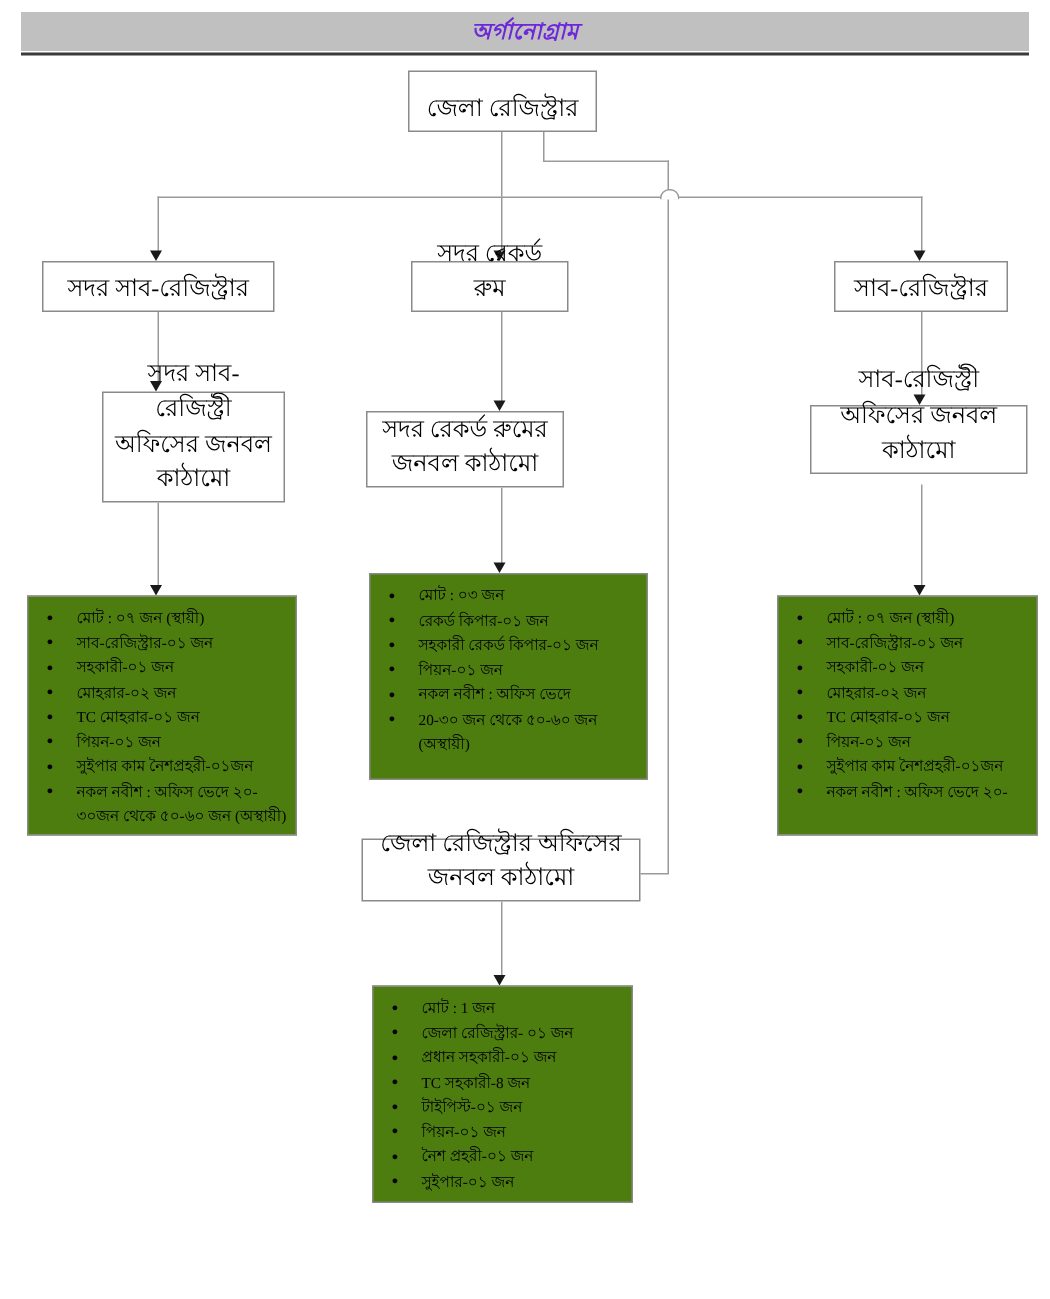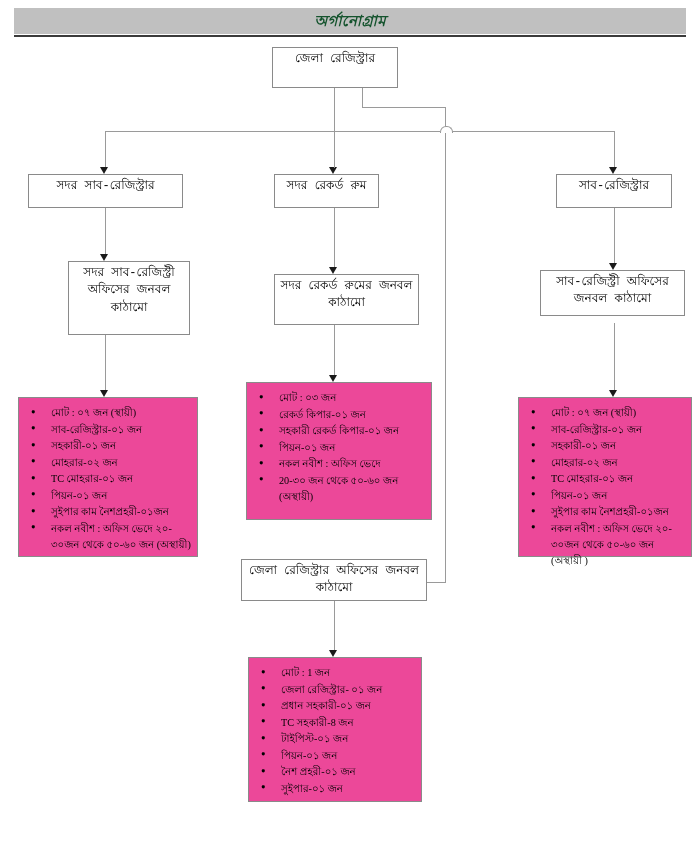--- a/index.html
+++ b/index.html
@@ -27,54 +27,53 @@
     background: #c0c0c0;
     display: flex;
     align-items: center;
     justify-content: center;
   }
   #title-band .title-text {
     font-style: italic;
     font-weight: bold;
     font-size: 15px;
     letter-spacing: 0.2px;
-    color: #14532d;
+    color: #6d28d9;
   }
   #title-rule {
     position: absolute;
     left: 14px;
     top: 35px;
     width: 672px;
     height: 2px;
     background: #3a3a3a;
   }
 
   
   .node {
     position: absolute;
     box-sizing: border-box;
     border: 1px solid #8a8a8a;
     background: #ffffff;
     display: flex;
-    align-items: flex-start;
+    align-items: flex-end;
     justify-content: center;
     text-align: center;
-    font-size: 12px;
+    font-size: 16px;
     line-height: 1.45;
     padding: 3px 5px;
-    font-family: Liberation Mono, monospace;
   }
   .node .node-text { display: block; }
 
   
   .listbox {
     position: absolute;
     box-sizing: border-box;
     border: 1px solid #8a8a8a;
-    background: #ec4899;
+    background: #4d7c0f;
     padding: 7px 6px 8px 6px;
   }
   .listbox ul {
     margin: 0;
     padding: 0 0 0 26px;
     list-style: none;
   }
   .listbox li {
     position: relative;
     font-size: 10.2px;
@@ -197,21 +196,21 @@
 </div>
 
 <div class="node" style="left:556px; top:174px; width:116px; height:34px;">
   <span class="node-text">সাব-রেজিস্ট্রার</span>
 </div>
 
 <div class="node" style="left:44px; top:261px; width:122px; height:74px;margin-left:24px;">
   <span class="node-text">সদর সাব-রেজিস্ট্রী অফিসের জনবল কাঠামো</span>
 </div>
 
-<div class="node" style="left:274px; top:274px; width:145px; height:51px;">
+<div class="node" style="left:244px; top:274px; width:132px; height:51px;">
   <span class="node-text">সদর রেকর্ড রুমের জনবল কাঠামো</span>
 </div>
 
 <div class="node" style="left:540px; top:270px; width:145px; height:46px;">
   <span class="node-text">সাব-রেজিস্ট্রী অফিসের জনবল কাঠামো</span>
 </div>
 
 <div class="node" style="left:241px; top:559px; width:186px; height:42px;">
   <span class="node-text">জেলা রেজিস্ট্রার অফিসের জনবল কাঠামো</span>
 </div>
@@ -245,21 +244,20 @@
 <div class="listbox" style="left:518px; top:397px; width:174px; height:160px;">
   <ul>
       <li>মোট : ০৭ জন (স্থায়ী)</li>
       <li>সাব-রেজিস্ট্রার-০১ জন</li>
       <li>সহকারী-০১ জন</li>
       <li>মোহরার-০২ জন</li>
       <li>TC মোহরার-০১ জন</li>
       <li>পিয়ন-০১ জন</li>
       <li>সুইপার কাম নৈশপ্রহরী-০১জন</li>
       <li>নকল নবীশ : অফিস ভেদে  ২০-</li>
-      <li class="cont">৩০জন থেকে ৫০-৬০ জন  (অস্থায়ী )</li>
     </ul>
 </div>
 
 <div class="listbox" style="left:248px; top:657px; width:174px; height:145px;">
   <ul>
       <li>মোট : 1 জন</li>
       <li>জেলা রেজিস্ট্রার- ০১ জন</li>
       <li>প্রধান সহকারী-০১ জন</li>
       <li>TC সহকারী-8 জন</li>
       <li>টাইপিস্ট-০১ জন</li>

